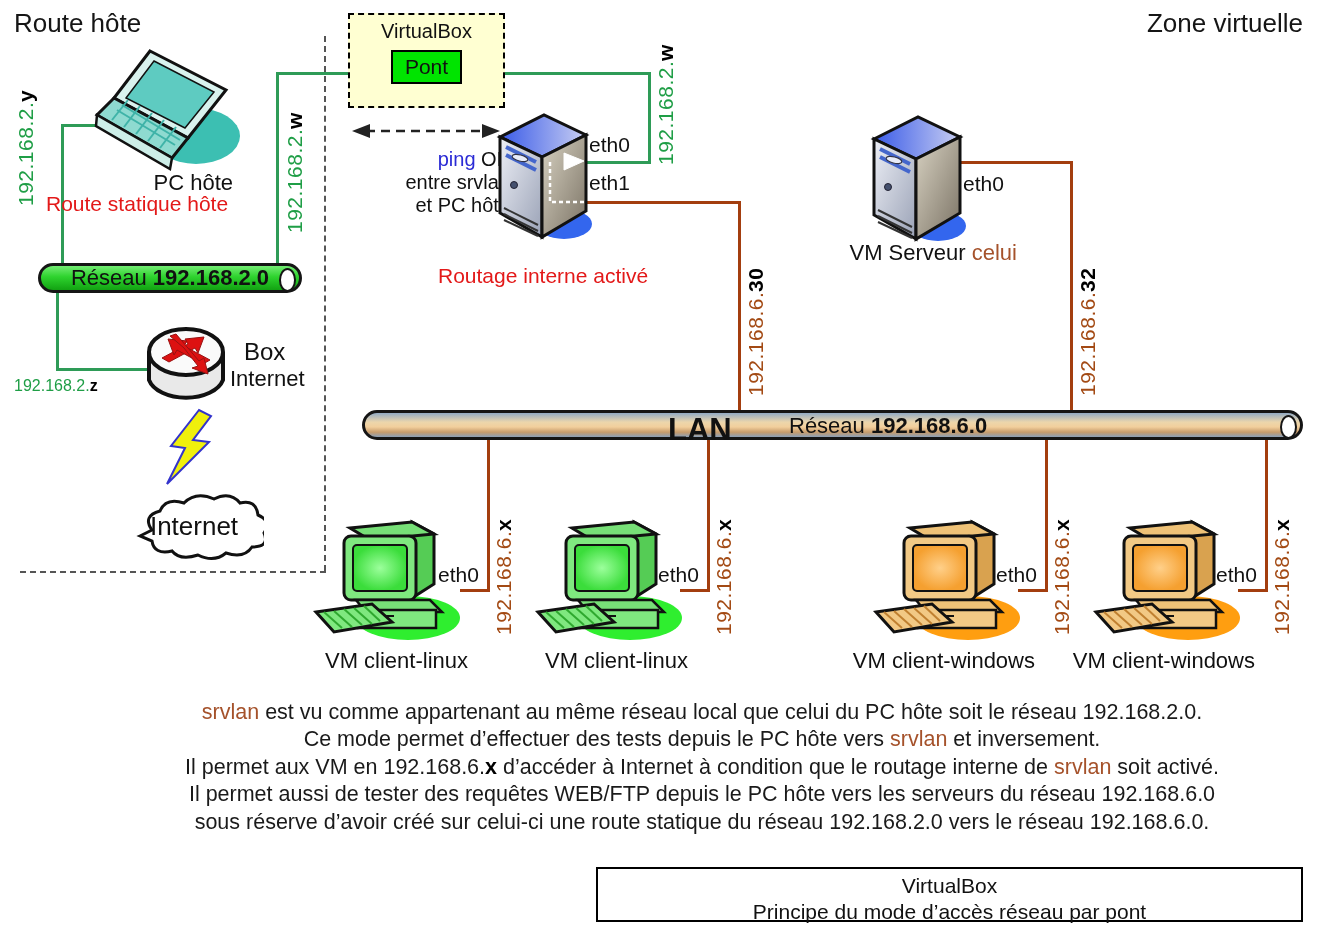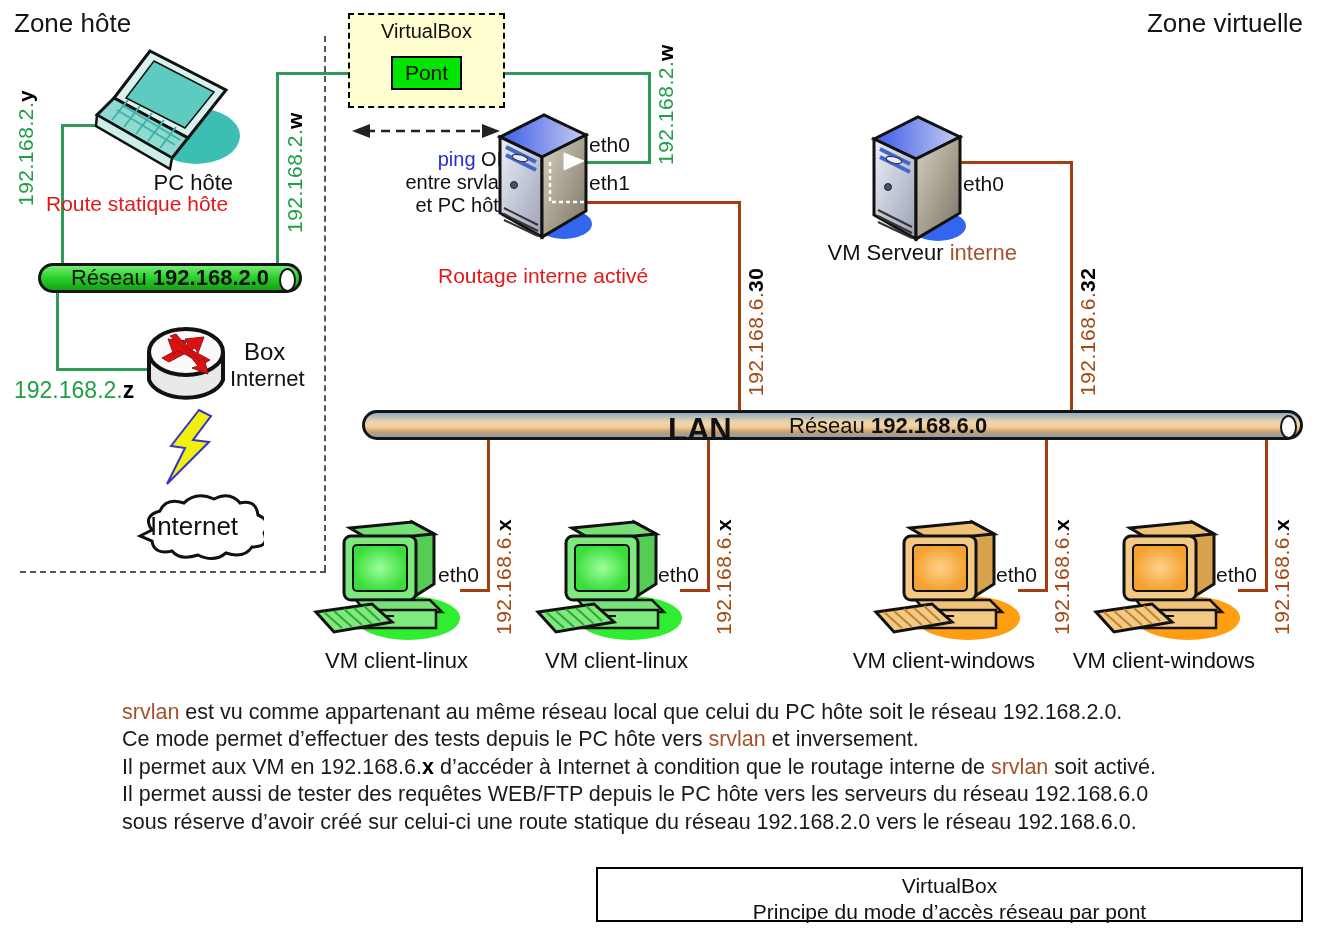--- a/index.html
+++ b/index.html
@@ -13,59 +13,59 @@
   .bline{position:absolute;background:var(--c-brown,#A33E0F);}
   
   .vlabel{position:absolute;writing-mode:vertical-rl;transform:rotate(180deg);
           font-size:21px;letter-spacing:0.5px;display:flex;align-items:center;}
   .vlabel .sfx,.hlabel .sfx{color:#000;font-weight:bold;}
   .green-t{color:var(--c-green_text,#1F9E46);}
   .brown-t{color:var(--c-brown_text,#A34A14);}
   .srvlan-t{color:var(--c-srvlan_text,#A5522B);}
   .red-t{color:var(--c-red,#E31919);}
   .blue-t{color:var(--c-blue,#2B2BD5);}
-  .hlabel{font-size:23px;}
+  .hlabel{font-size:16px;}
   
   .dashv{position:absolute;border-left:2px dashed #555;}
   .dashh{position:absolute;border-top:2px dashed #555;}
   
   .vbox{position:absolute;left:348px;top:13px;width:153px;height:91px;
         background:var(--c-vbox_fill,#FFFFD2);border:2px dashed #000;text-align:center;}
   .vbox .title{font-size:20px;margin-top:5px;}
-  .pont{display:inline-block;margin-top:13px;padding:3px 12px;font-size:21px;
+  .pont{display:inline-block;margin-top:7px;padding:3px 12px;font-size:21px;
         background:var(--c-pont_fill,#00E400);border:2px solid #000;}
   
   .pipe{position:absolute;border:3px solid #151515;border-radius:16px;
         display:flex;align-items:center;justify-content:center;font-size:22px;}
   .pipe-green{left:38px;top:263px;width:258px;height:24px;
         background:linear-gradient(180deg,#73EC73 0%,#2ED32E 45%,#12A212 100%);}
   .pipe-lan{left:362px;top:410px;width:935px;height:24px;
         background:linear-gradient(180deg,#93ABC4 0%,#ECD6AC 38%,#F2CF9C 58%,#C79C6C 80%,#8BA0B8 100%);}
   .pipe .cap{position:absolute;right:3px;top:2px;width:13px;height:20px;border-radius:50%;
         background:#fff;border:2px solid #151515;}
   .pipe b{font-weight:bold;}
   .lan-label{position:absolute;font-weight:bold;font-size:31px;}
   
   .center{text-align:right;}
   .ping-block{font-size:20px;line-height:23px;}
-  .desc{position:absolute;left:122px;top:699px;width:1160px;font-size:21.5px;line-height:27.4px;color:#1a1a1a;}
+  .desc{position:absolute;left:122px;top:699px;width:1160px;font-size:21.5px;line-height:27.4px;color:#1a1a1a;text-align:center;}
   .desc .bold{font-weight:bold;color:#000;}
   .desc .brown{color:var(--c-srvlan_text,#A5522B);}
   .caption{position:absolute;left:596px;top:867px;width:707px;height:55px;border:2px solid #000;
            text-align:center;font-size:21px;line-height:26px;padding-top:4px;box-sizing:border-box;}
   .ethlbl{font-size:21px;color:#111;}
   .name-lbl{font-size:22px;}
   svg{display:block;}
 </style>
 </head>
 <body>
 
 <div id="canvas">
 
-  <div class="lbl zone-title" style="left:14px;top:8px;">Zone hôte</div>
+  <div class="lbl zone-title" style="left:14px;top:8px;">Route hôte</div>
   <div class="lbl zone-title" style="right:15px;top:8px;">Zone virtuelle</div>
 
   <div class="dashv" style="left:324px;top:36px;height:535px;"></div>
   <div class="dashh" style="left:20px;top:571px;width:306px;"></div>
 
   <div class="gline" style="left:61px;top:124px;width:44px;height:3px;"></div>
   <div class="gline" style="left:61px;top:124px;width:3px;height:142px;"></div>
   <div class="gline" style="left:276px;top:72px;width:3px;height:193px;"></div>
   <div class="gline" style="left:276px;top:72px;width:74px;height:3px;"></div>
   <div class="gline" style="left:501px;top:72px;width:150px;height:3px;"></div>
@@ -194,21 +194,21 @@
     <ellipse cx="28" cy="48" rx="8" ry="3" fill="#E8ECF8" stroke="#334" stroke-width="1" transform="rotate(14 28 48)"></ellipse>
     <circle cx="22" cy="75" r="3.5" fill="#44506E" stroke="#223" stroke-width="1"></circle>
     <g stroke="#333" stroke-width="2">
         <line x1="12" y1="98" x2="46" y2="115"></line>
         <line x1="12" y1="104" x2="46" y2="121"></line>
         <line x1="12" y1="110" x2="46" y2="126"></line>
       </g>
   </svg>
   <div class="lbl ethlbl" style="left:963px;top:172px;">eth0</div>
   <div class="lbl name-lbl center" style="left:817px;top:240px;width:200px;">
-    <span>VM Serveur </span><span class="srvlan-t">interne</span>
+    <span>VM Serveur </span><span class="srvlan-t">celui</span>
   </div>
   <div class="vlabel brown-t" style="left:1076px;top:234px;height:162px;">
     <span>192.168.6.</span>
       <span class="sfx">32</span>
   </div>
 
   <div class="pipe pipe-green">
     <span><span>Réseau </span><b>192.168.2.0</b></span>
     <span class="cap"></span>
   </div>

